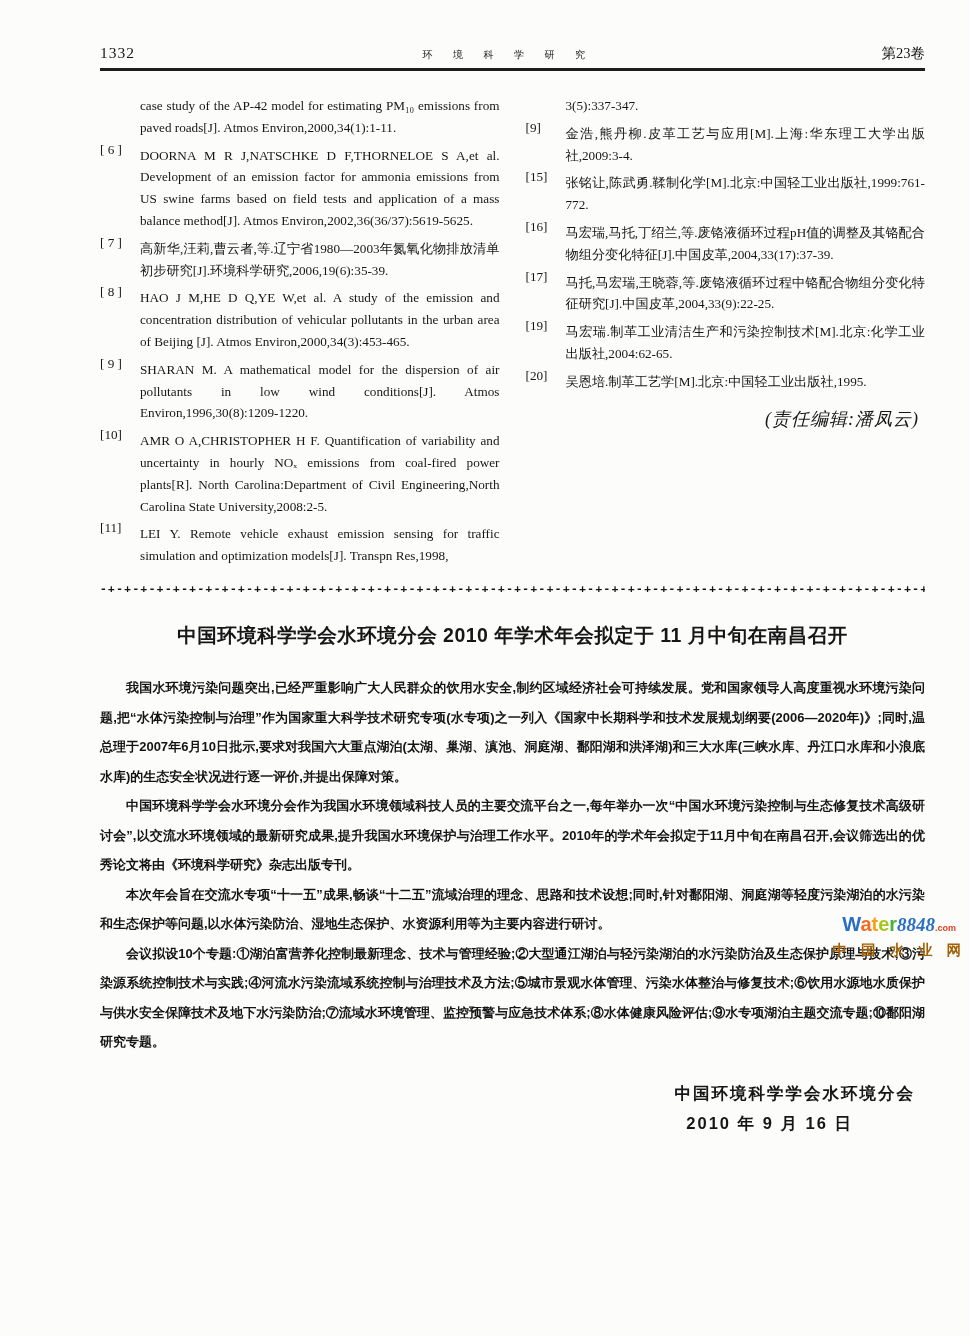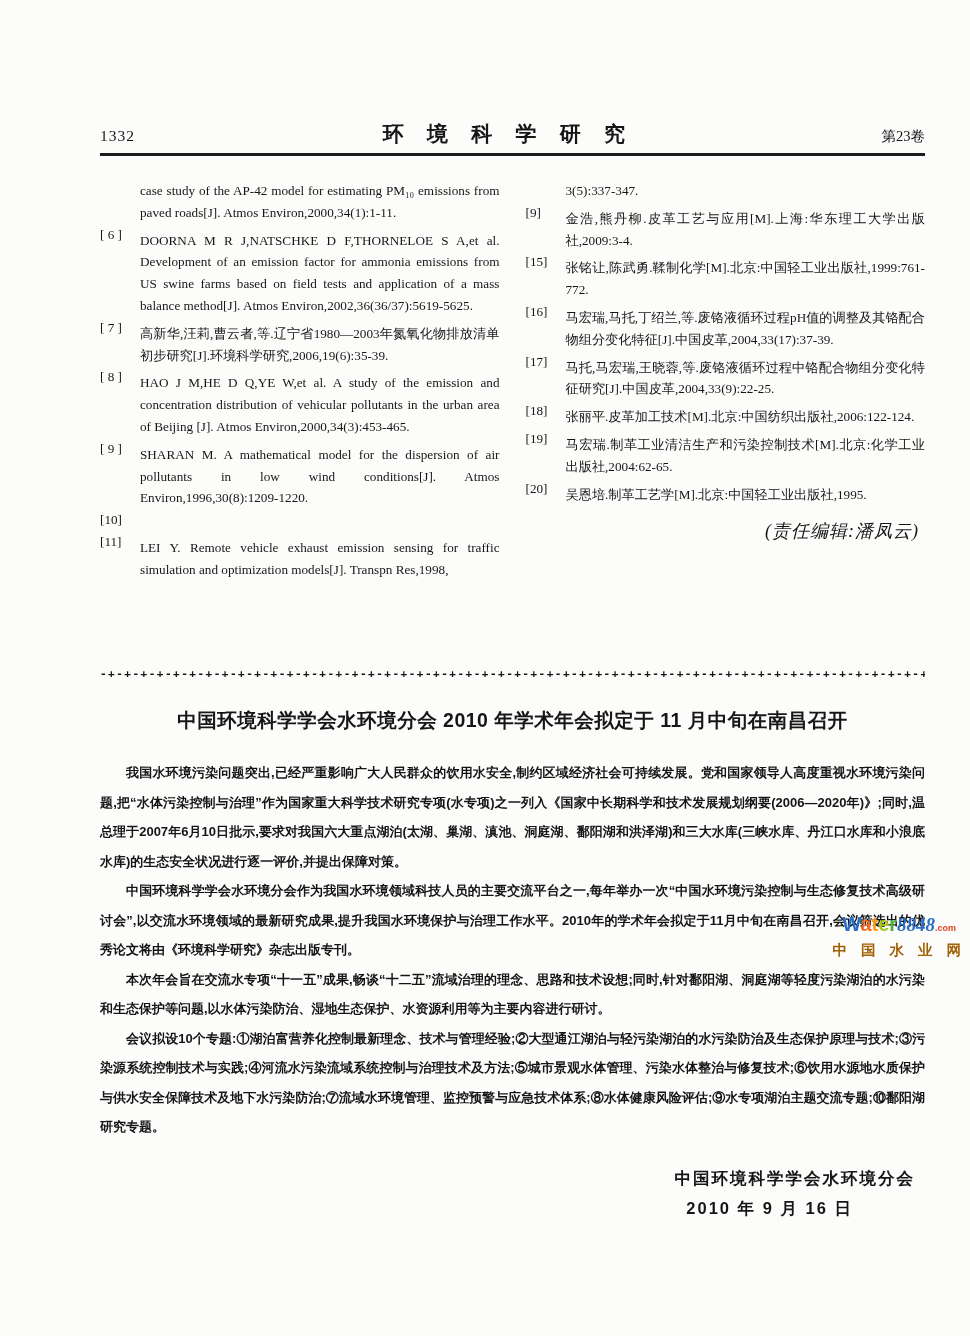--- a/index.html
+++ b/index.html
@@ -7,30 +7,30 @@
     width:970px;height:1336px;
     background:#fcfdfb;
     font-family:"Liberation Serif", serif;
     color:#161616;
     position:relative;
     overflow:hidden;
   }
   .page{
     position:relative;
     width:970px;height:968px;
-    padding:120px 45px 0 100px;
+    padding:44px 45px 0 100px;
     box-sizing:border-box;
   }
   
   .hdr{
     display:flex;justify-content:space-between;align-items:baseline;
     font-size:15px;
   }
   .hdr .pagenum{font-size:15.5px;letter-spacing:1px;}
-  .hdr .jtitle{font-size:21px;font-weight:700;letter-spacing:9px;}
+  .hdr .jtitle{font-size:10px;font-weight:400;letter-spacing:9px;}
   .hdr .vol{font-size:14.5px;}
   .hdr-rule{height:3px;background:#1d1d1d;margin-top:5px;}
   
   .refs{
     display:flex;gap:26px;
     margin-top:18px;
     min-height:480px;
     font-size:13.2px;line-height:21.8px;
   }
   .ref-col{flex:1 1 0;}
@@ -142,20 +142,21 @@
         <div class="ref-item">
           <span class="ref-num">[ 8 ]</span>
           <span class="ref-text">HAO J M,HE D Q,YE W,et al. A study of the emission and concentration distribution of vehicular pollutants in the urban area of Beijing [J]. Atmos Environ,2000,34(3):453-465.</span>
         </div>
         <div class="ref-item">
           <span class="ref-num">[ 9 ]</span>
           <span class="ref-text">SHARAN M. A mathematical model for the dispersion of air pollutants in low wind conditions[J]. Atmos Environ,1996,30(8):1209-1220.</span>
         </div>
         <div class="ref-item">
           <span class="ref-num">[10]</span>
+          <span class="ref-text">AMR O A,CHRISTOPHER H F. Quantification of variability and uncertainty in hourly NOₓ emissions from coal-fired power plants[R]. North Carolina:Department of Civil Engineering,North Carolina State University,2008:2-5.</span>
         </div>
         <div class="ref-item">
           <span class="ref-num">[11]</span>
           <span class="ref-text">LEI Y. Remote vehicle exhaust emission sensing for traffic simulation and optimization models[J]. Transpn Res,1998,</span>
         </div>
       </div>
     <div class="ref-col">
       <div id="refs-right">
           <div class="ref-item">
             <span class="ref-num"></span>
@@ -169,24 +170,20 @@
             <span class="ref-num">[15]</span>
             <span class="ref-text">张铭让,陈武勇.鞣制化学[M].北京:中国轻工业出版社,1999:761-772.</span>
           </div>
           <div class="ref-item">
             <span class="ref-num">[16]</span>
             <span class="ref-text">马宏瑞,马托,丁绍兰,等.废铬液循环过程pH值的调整及其铬配合物组分变化特征[J].中国皮革,2004,33(17):37-39.</span>
           </div>
           <div class="ref-item">
             <span class="ref-num">[17]</span>
             <span class="ref-text">马托,马宏瑞,王晓蓉,等.废铬液循环过程中铬配合物组分变化特征研究[J].中国皮革,2004,33(9):22-25.</span>
-          </div>
-          <div class="ref-item">
-            <span class="ref-num">[18]</span>
-            <span class="ref-text">张丽平.皮革加工技术[M].北京:中国纺织出版社,2006:122-124.</span>
           </div>
           <div class="ref-item">
             <span class="ref-num">[19]</span>
             <span class="ref-text">马宏瑞.制革工业清洁生产和污染控制技术[M].北京:化学工业出版社,2004:62-65.</span>
           </div>
           <div class="ref-item">
             <span class="ref-num">[20]</span>
             <span class="ref-text">吴恩培.制革工艺学[M].北京:中国轻工业出版社,1995.</span>
           </div>
         </div>

